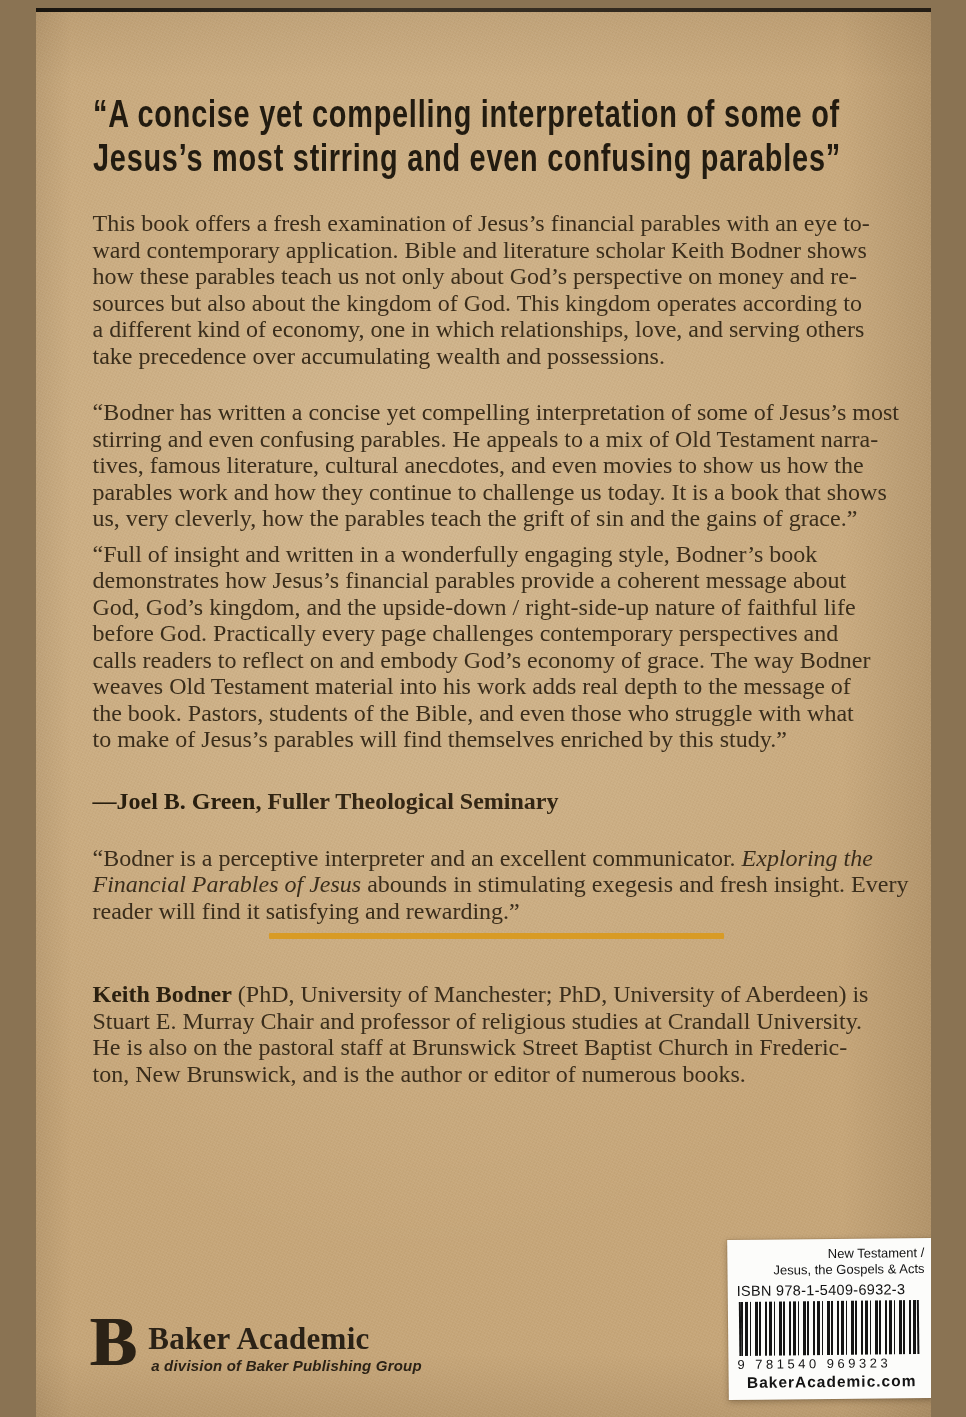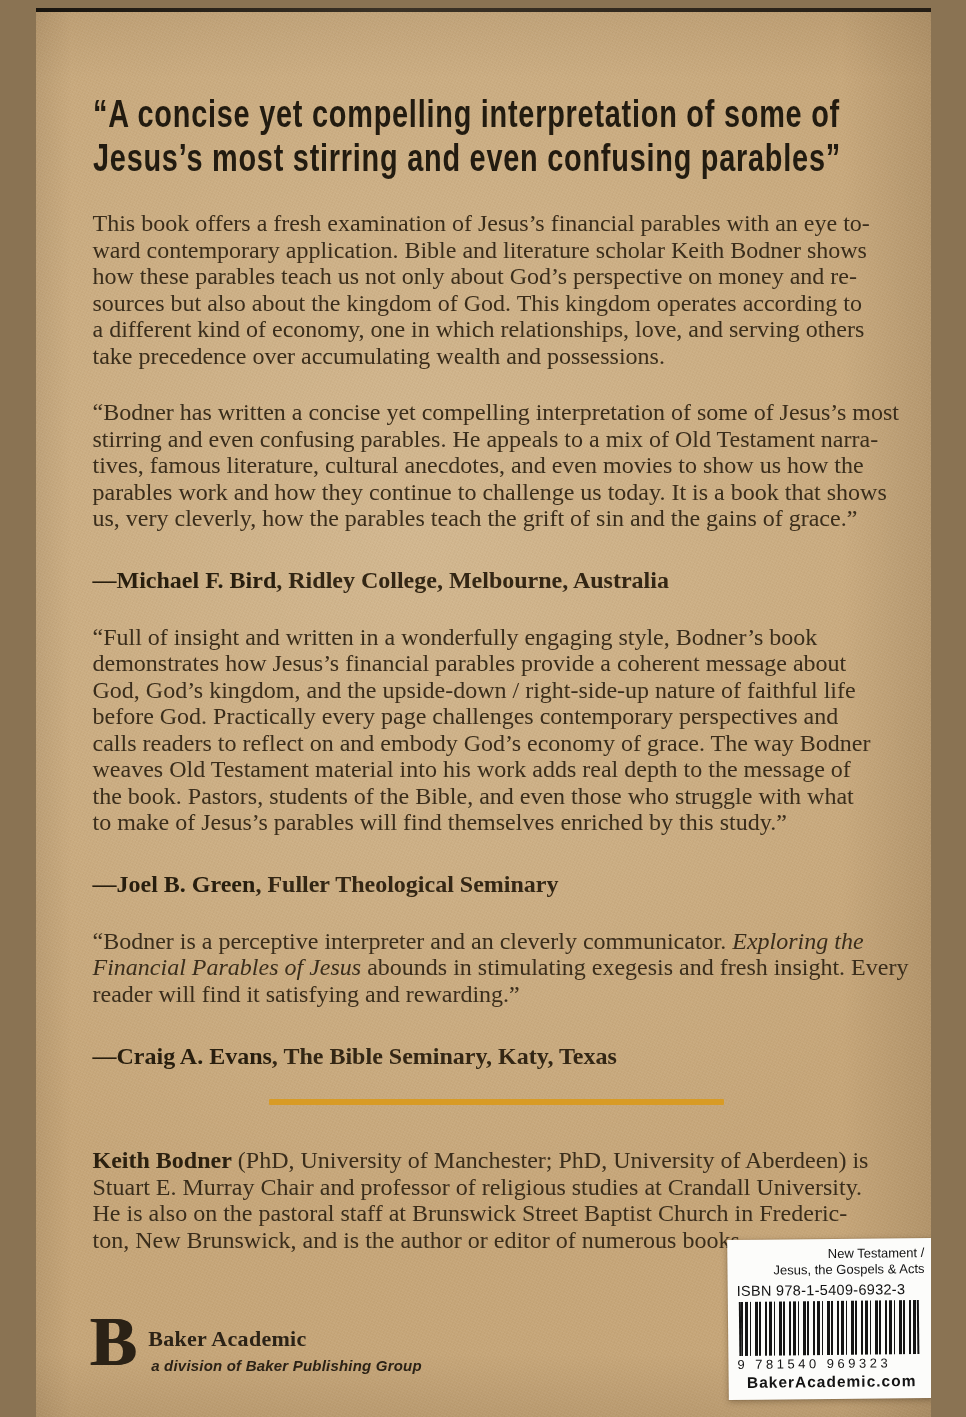--- a/index.html
+++ b/index.html
@@ -73,21 +73,21 @@
   .logo-mark {
     font-family:"Liberation Serif", serif;
     font-weight:700;
     font-size:70px; line-height:62px;
     margin-right:12px;
     text-shadow:1.5px 0 0 #2b2216;
   }
   .pubtext { padding-top:12px; }
   .pubname {
     font-family:"Liberation Serif", serif;
-    font-weight:700; font-size:22px; line-height:32px; letter-spacing:0.3px;
+    font-weight:700; font-size:31px; line-height:32px; letter-spacing:0.3px;
   }
   .pubtag {
     font-family:"Liberation Sans", sans-serif;
     font-style:italic; font-weight:700;
     font-size:15px; margin-top:2px; margin-left:3px; letter-spacing:0.2px;
   }
 
   .label {
     position:absolute; left:692px; top:1231px; width:206px;
     padding:7px 9px 8px 9px;
@@ -128,42 +128,36 @@
 how these parables teach us not only about God’s perspective on money and re-
 sources but also about the kingdom of God. This kingdom operates according to
 a different kind of economy, one in which relationships, love, and serving others
 take precedence over accumulating wealth and possessions.</p>
 
     <p class="bodytext quote">“Bodner has written a concise yet compelling interpretation of some of Jesus’s most
 stirring and even confusing parables. He appeals to a mix of Old Testament narra-
 tives, famous literature, cultural anecdotes, and even movies to show us how the
 parables work and how they continue to challenge us today. It is a book that shows
 us, very cleverly, how the parables teach the grift of sin and the gains of grace.”</p>
-    <p class="bodytext attr">
-      <span class="name">—Michael F. Bird</span><span class="aff">, Ridley College, Melbourne, Australia</span>
-    </p>
 
     <p class="bodytext quote">“Full of insight and written in a wonderfully engaging style, Bodner’s book
 demonstrates how Jesus’s financial parables provide a coherent message about
 God, God’s kingdom, and the upside-down / right-side-up nature of faithful life
 before God. Practically every page challenges contemporary perspectives and
 calls readers to reflect on and embody God’s economy of grace. The way Bodner
 weaves Old Testament material into his work adds real depth to the message of
 the book. Pastors, students of the Bible, and even those who struggle with what
 to make of Jesus’s parables will find themselves enriched by this study.”</p>
     <p class="bodytext attr">
       <span class="name">—Joel B. Green</span><span class="aff">, Fuller Theological Seminary</span>
     </p>
 
-    <p class="bodytext quote"><span>“Bodner is a perceptive interpreter and an cleverly communicator. </span><span class="title-italic">Exploring the
+    <p class="bodytext quote"><span>“Bodner is a perceptive interpreter and an excellent communicator. </span><span class="title-italic">Exploring the
 Financial Parables of Jesus</span><span> abounds in stimulating exegesis and fresh insight. Every
 reader will find it satisfying and rewarding.”</span></p>
-    <p class="bodytext attr">
-      <span class="name">—Craig A. Evans</span><span class="aff">, The Bible Seminary, Katy, Texas</span>
-    </p>
 
     <div class="divider"></div>
 
     <p class="bodytext bio"><span class="name">Keith Bodner</span><span> (PhD, University of Manchester; PhD, University of Aberdeen) is
 Stuart E. Murray Chair and professor of religious studies at Crandall University.
 He is also on the pastoral staff at Brunswick Street Baptist Church in Frederic-
 ton, New Brunswick, and is the author or editor of numerous books.</span></p>
   </div>
 
   <div class="publisher">

